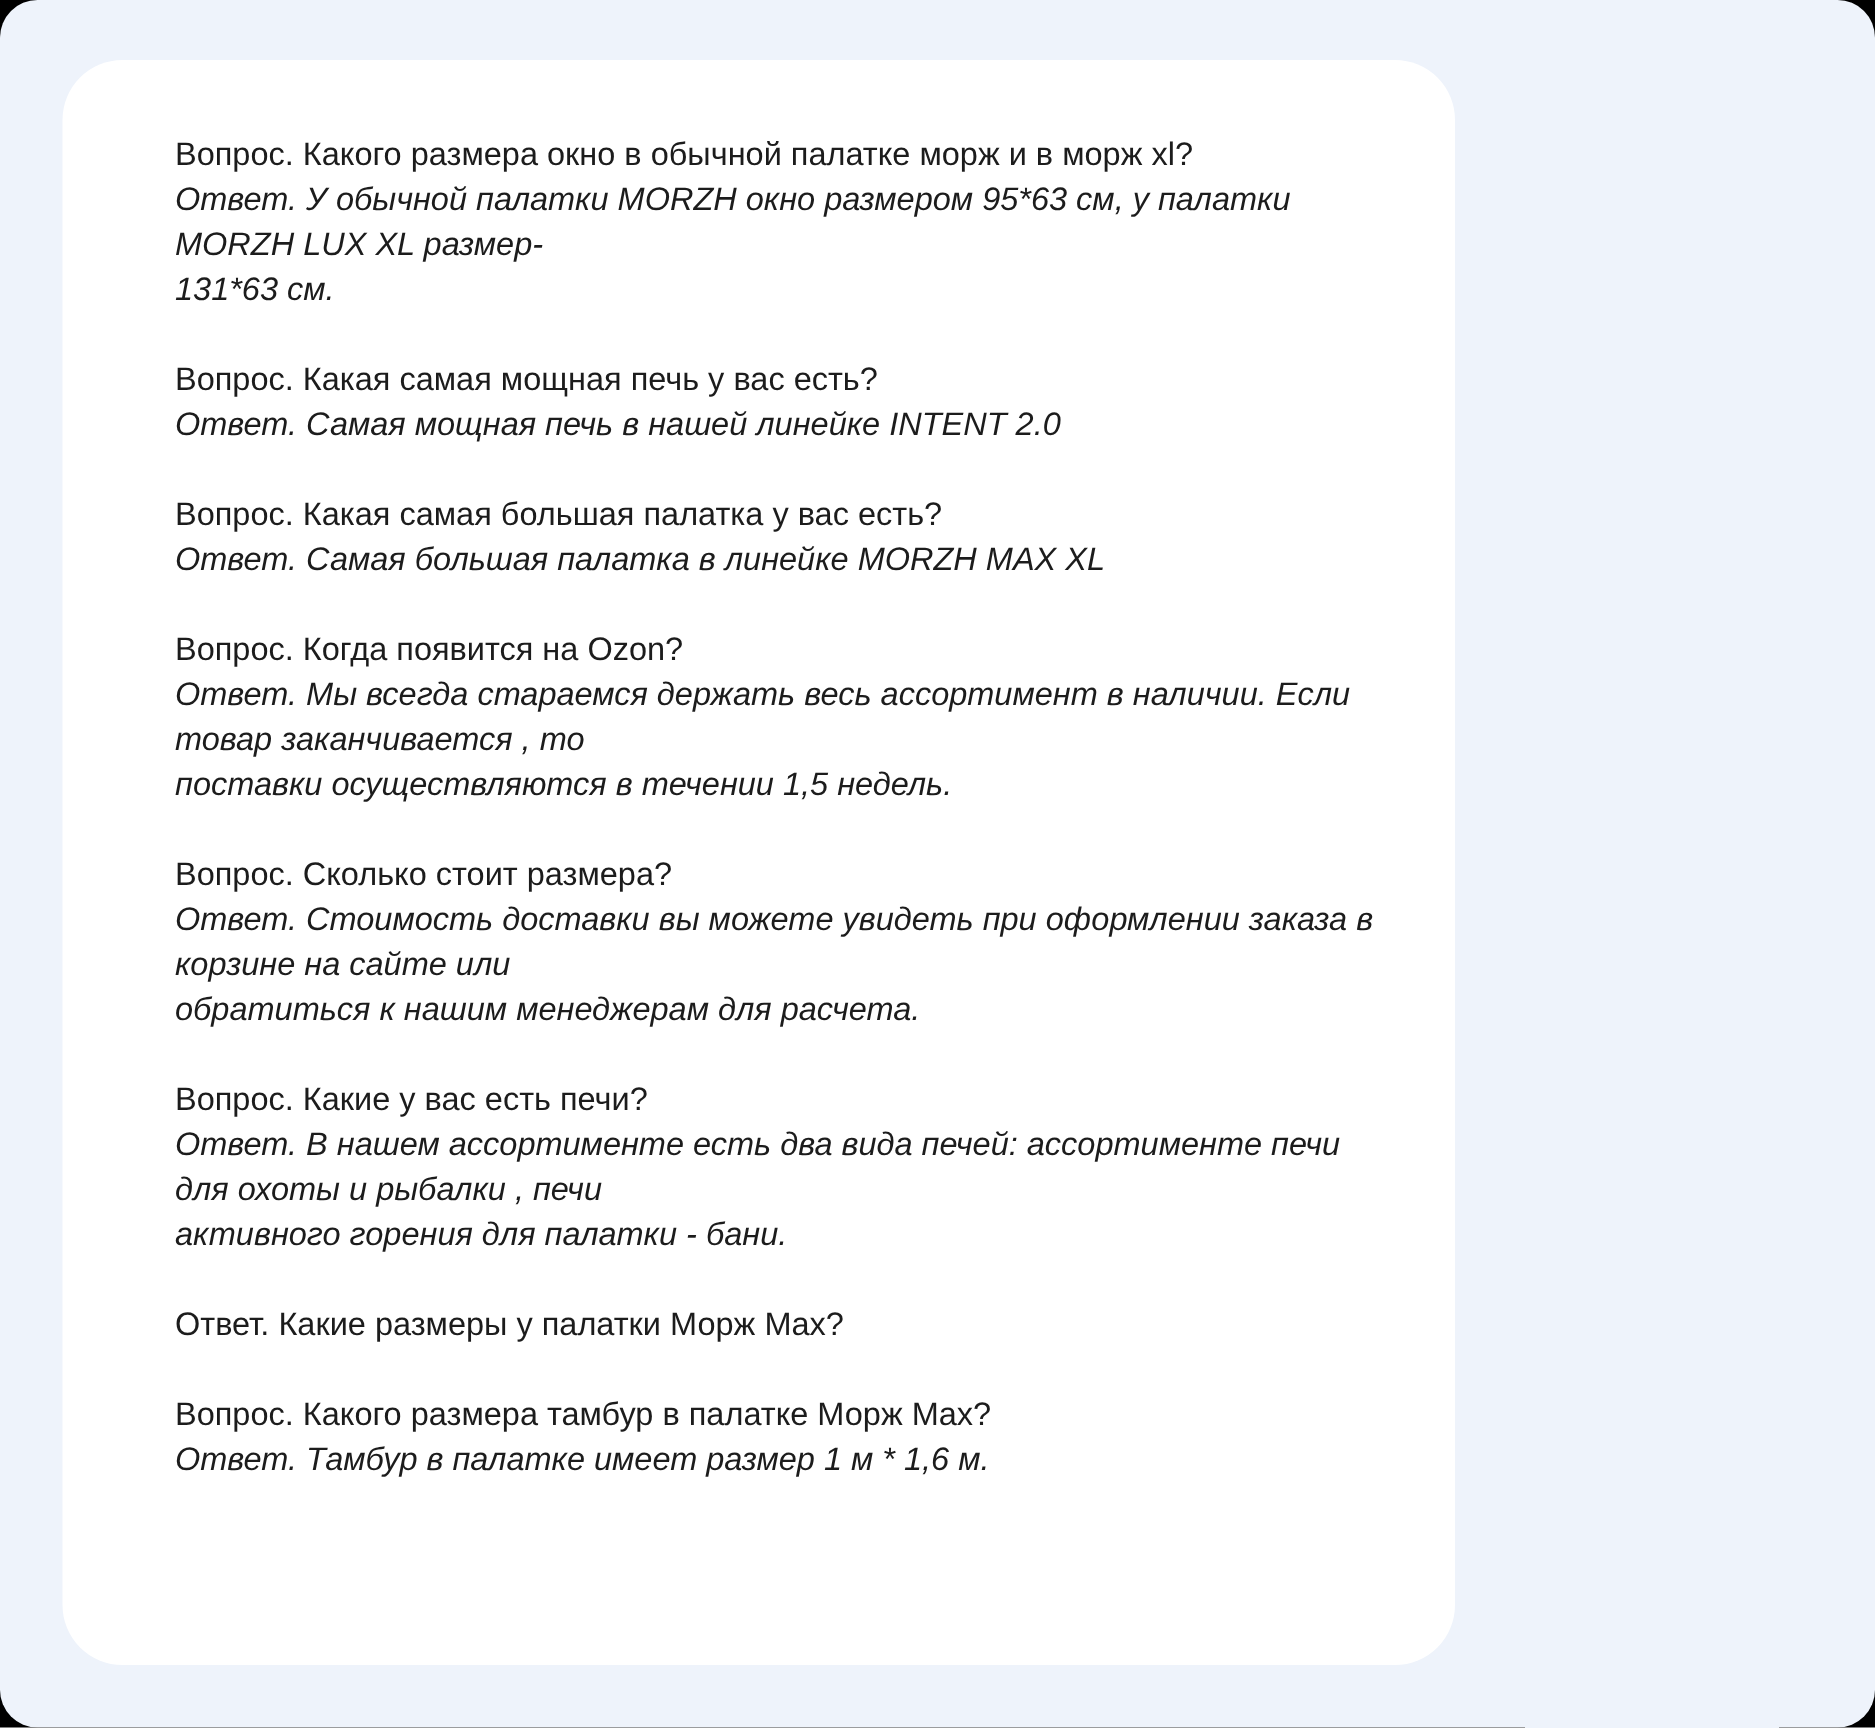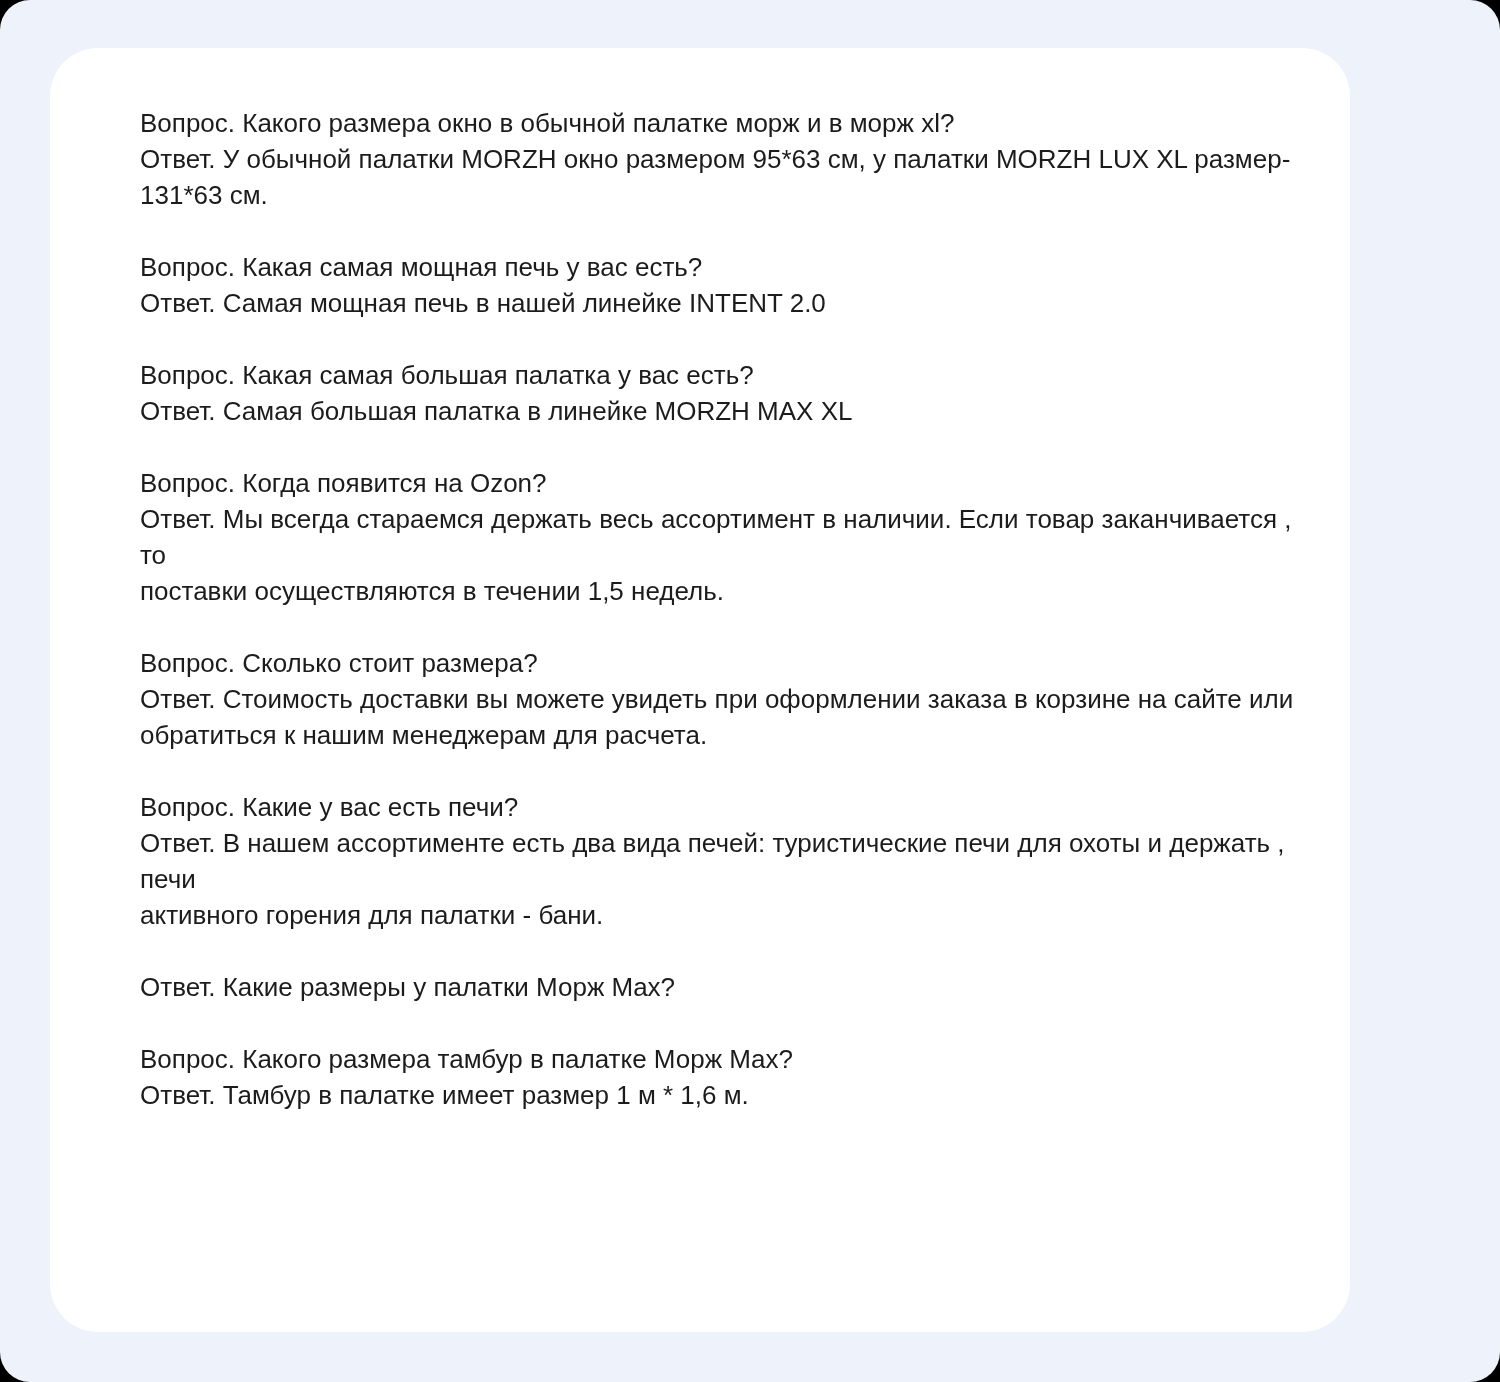--- a/index.html
+++ b/index.html
@@ -17,39 +17,40 @@
   .canvas {
     position: absolute;
     inset: 0;
     background: #eef3fb;
     border-radius: 30px;
   }
   .card {
     position: absolute;
     left: 50px;
     top: 48px;
-    width: 1300px;
+    width: 1114px;
     height: 1284px;
     background: #ffffff;
     border-radius: 48px;
     box-sizing: border-box;
     padding: 57px 55px 0 90px;
   }
   .faq-item {
     margin: 0 0 36px 0;
   }
   .question, .answer {
     margin: 0;
     font-size: 26px;
     line-height: 36px;
     color: #1c1c1c;
     letter-spacing: 0;
   }
   .answer {
     white-space: pre-line;
+    font-style: italic;
   }
 </style>
 </head>
 <body>
 
 <div class="canvas">
   <div class="card">
 
     <div class="faq-item">
       <p class="question">Вопрос. Какого размера окно в обычной палатке морж и в морж xl?</p>
@@ -77,21 +78,21 @@
     </div>
 
     <div class="faq-item">
       <p class="question">Вопрос. Сколько стоит размера?</p>
       <p class="answer">Ответ. Стоимость доставки вы можете увидеть при оформлении заказа в корзине на сайте или
 обратиться к нашим менеджерам для расчета.</p>
     </div>
 
     <div class="faq-item">
       <p class="question">Вопрос. Какие у вас есть печи?</p>
-      <p class="answer">Ответ. В нашем ассортименте есть два вида печей: туристические печи для охоты и держать , печи
+      <p class="answer">Ответ. В нашем ассортименте есть два вида печей: ассортименте печи для охоты и рыбалки , печи
 активного горения для палатки - бани.</p>
     </div>
 
     <div class="faq-item">
       <p class="question">Ответ. Какие размеры у палатки Морж Max?</p>
     </div>
 
     <div class="faq-item">
       <p class="question">Вопрос. Какого размера тамбур в палатке Морж Max?</p>
       <p class="answer">Ответ. Тамбур в палатке имеет размер 1 м * 1,6 м.</p>

